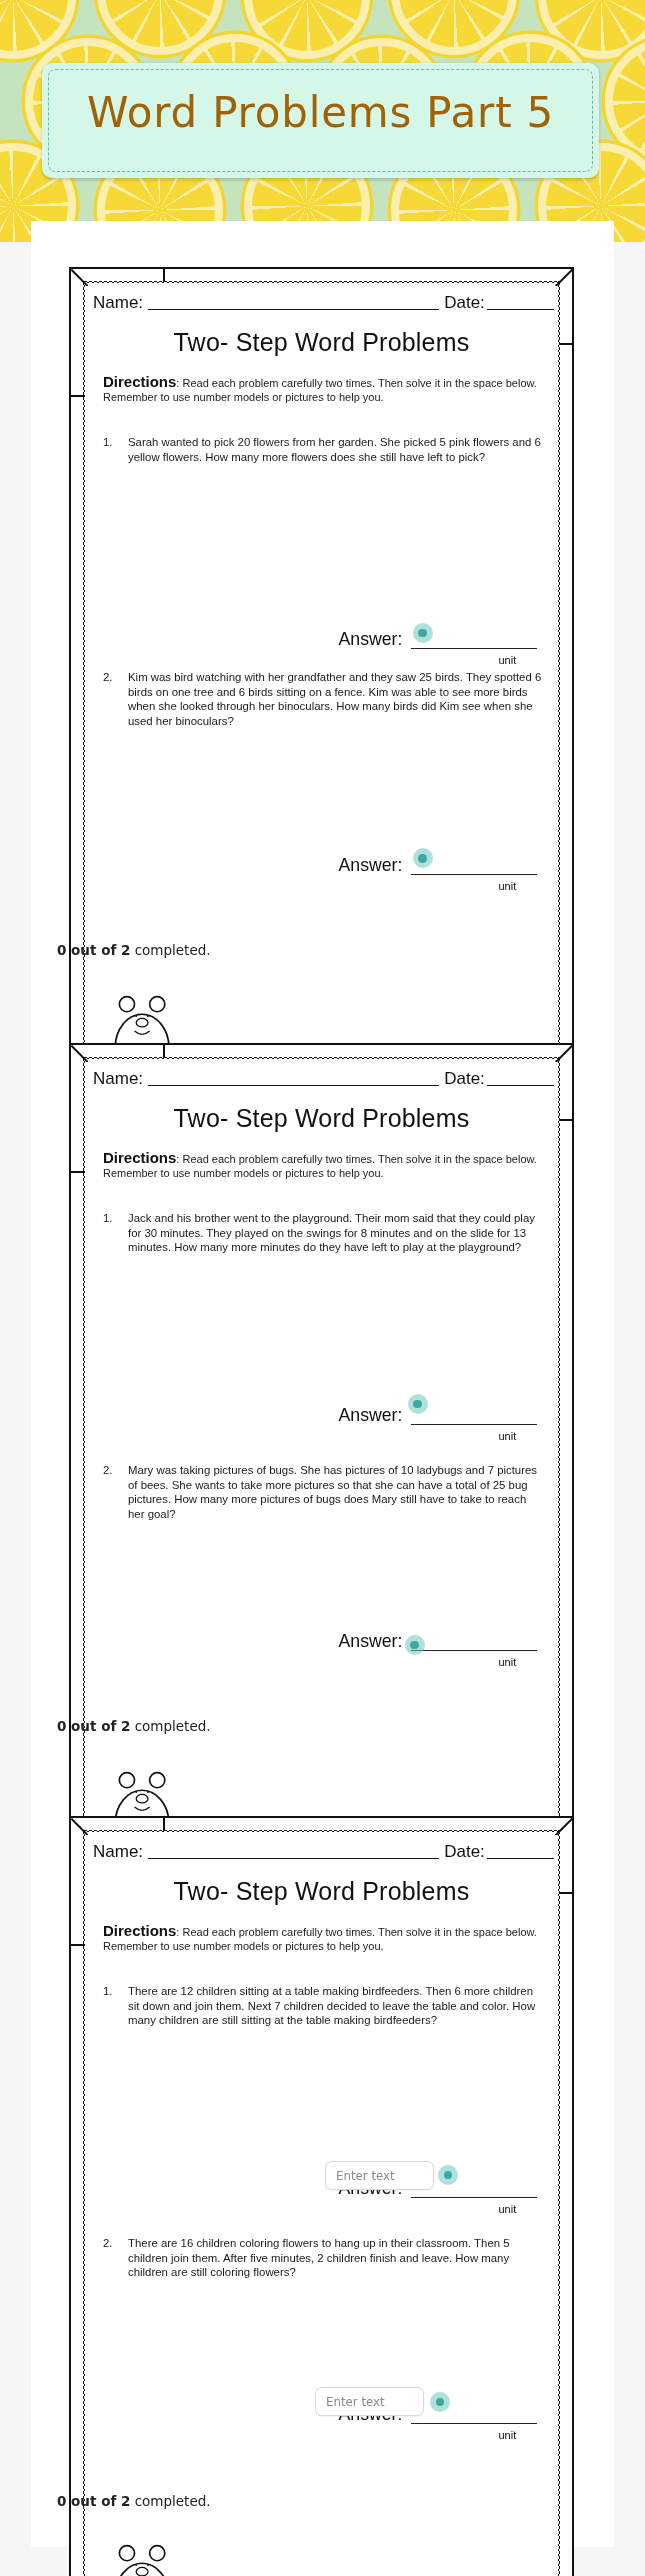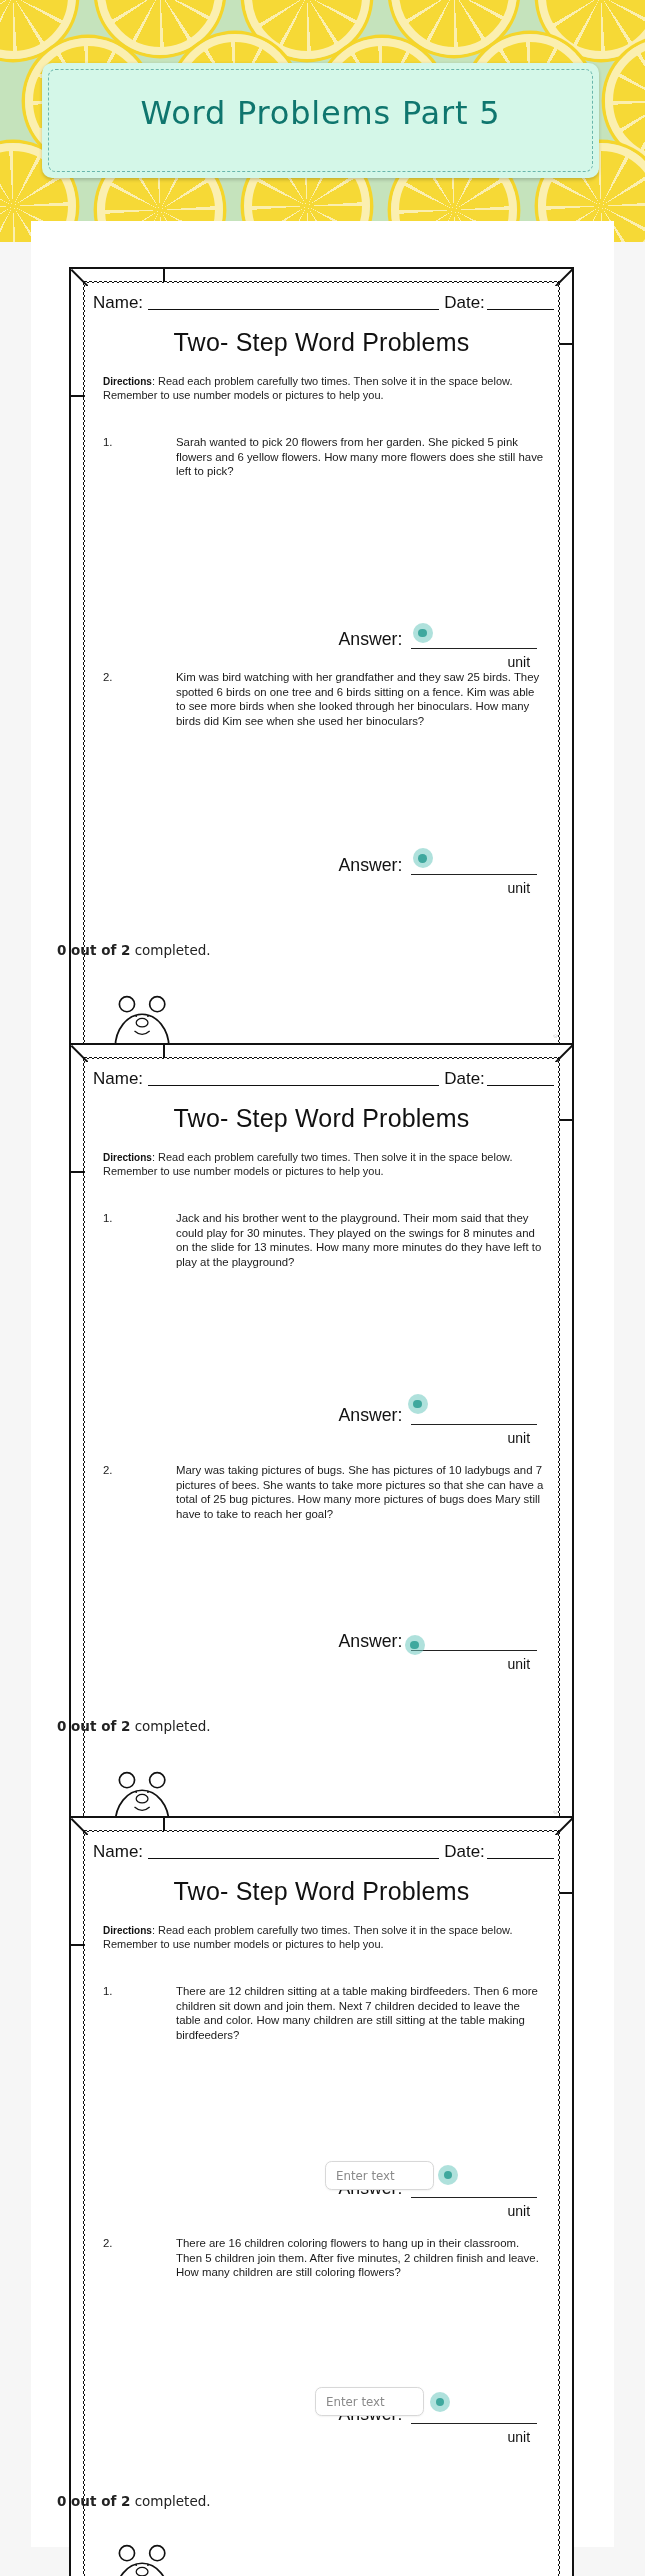--- a/index.html
+++ b/index.html
@@ -32,21 +32,21 @@
     padding: 5.9px;
   }
   .title-card-inner {
     width: 100%; height: 100%;
     border: 1.7px dashed #6ab6ac;
     border-radius: 7.6px;
     display: flex; align-items: center; justify-content: center;
   }
   .title-text {
     font-family: "DejaVu Sans", sans-serif;
-    font-size: 32px; color: #0f766e; letter-spacing: 0.8px;
+    font-size: 42px; color: #a16207; letter-spacing: 0.8px;
     font-weight: normal;
     transform: translateY(-8.4px);
   }
   
   .main-card {
     position: absolute; left: 31px; top: 221px; width: 583px; height: 2326px;
     background: #ffffff;
   }
   
   .ws {
@@ -95,36 +95,36 @@
   .name-line { flex: 1; border-bottom: 1.3px solid #111; margin: 0 5px 2.5px 5px; height: 0.8px; }
   .date-line { width: 67px; border-bottom: 1.3px solid #111; margin-left: 1.7px; margin-bottom: 2.5px; height: 0.8px; }
   .ws-title {
     position: absolute; left: 0; right: 0; top: 59px; text-align: center;
     font-size: 25px; letter-spacing: 0.2px;
   }
   .directions {
     position: absolute; left: 32px; right: 25px; top: 106px;
     font-size: 11px; line-height: 13.5px; color: #222;
   }
-  .directions b { font-size: 10px; color: #111; }
+  .directions b { font-size: 15px; color: #111; }
   .problem {
     position: absolute; left: 32px; right: 27px;
     display: flex; font-size: 11.4px; line-height: 14.7px; color: #1a1a1a;
   }
   .problem-num { width: 25px; flex: none; }
-  .problem-text { flex: 1; margin-left: 48px; }
+  .problem-text { flex: 1; }
   .answer-block { position: absolute; right: 23.5px; width: 210px; height: 42px; }
   .answer-label {
     position: absolute; left: 0; top: 0; font-size: 17.7px; color: #111;
   }
   .answer-line {
     position: absolute; left: 72px; top: 18.5px; width: 126px; height: 1.3px; background: #222;
   }
   .unit-label {
-    position: absolute; left: 169px; top: 25px; font-size: 14px; color: #111;
+    position: absolute; left: 160px; top: 25px; font-size: 11px; color: #111;
   }
   .answer-dot {
     position: absolute; width: 20px; height: 20px; border-radius: 50%;
     background: rgba(110,200,192,0.55);
     display: flex; align-items: center; justify-content: center;
     cursor: pointer;
   }
   .answer-dot::after {
     content: ""; width: 8.4px; height: 8.4px; border-radius: 50%; background: #3fa89e;
   }

